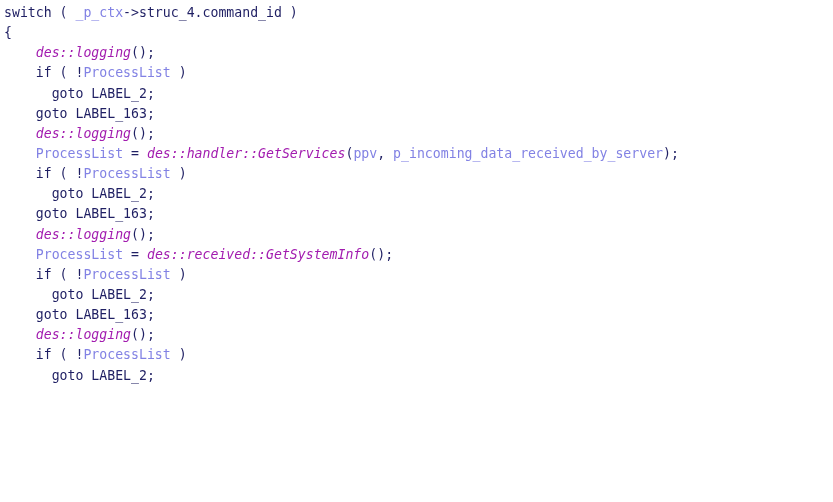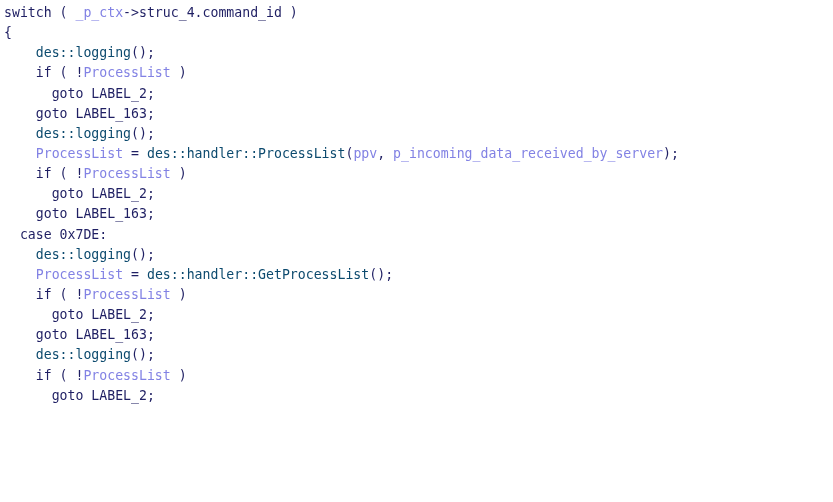--- a/index.html
+++ b/index.html
@@ -29,47 +29,47 @@
     letter-spacing: 0px;
     color: #202060;
   }
   
   .tok-punc,
   .tok-kw,
   .tok-num {
     color: #1f1f63;
   }
   .tok-fn {
-    color: #0c4a6e;
+    color: #a21caf;
+    font-style: italic;
   }
   .tok-var {
     color: #8282e4;
   }
   .tok-lbl {
     color: #1f1f63;
     text-align: center;
   }
 </style>
 </head>
 <body>
 
 <div id="code-view">
     <div class="code-line"><span class="tok-kw">switch ( </span><span class="tok-var">_p_ctx</span><span class="tok-punc">-&gt;struc_4.command_id )</span></div>
     <div class="code-line"><span class="tok-punc">{</span></div>
     <div class="code-line"><span>    </span><span class="tok-fn">des::logging</span><span class="tok-punc">();</span></div>
     <div class="code-line"><span>    </span><span class="tok-kw">if ( !</span><span class="tok-var">ProcessList</span><span class="tok-punc"> )</span></div>
     <div class="code-line"><span>      </span><span class="tok-kw">goto </span><span class="tok-lbl">LABEL_2;</span></div>
     <div class="code-line"><span>    </span><span class="tok-kw">goto </span><span class="tok-lbl">LABEL_163;</span></div>
     <div class="code-line"><span>    </span><span class="tok-fn">des::logging</span><span class="tok-punc">();</span></div>
-    <div class="code-line"><span>    </span><span class="tok-var">ProcessList</span><span class="tok-punc"> = </span><span class="tok-fn">des::handler::ProcessList</span><span class="tok-punc">(</span><span class="tok-var">ppv</span><span class="tok-punc">, </span><span class="tok-var">p_incoming_data_received_by_server</span><span class="tok-punc">);</span></div>
+    <div class="code-line"><span>    </span><span class="tok-var">ProcessList</span><span class="tok-punc"> = </span><span class="tok-fn">des::handler::GetServices</span><span class="tok-punc">(</span><span class="tok-var">ppv</span><span class="tok-punc">, </span><span class="tok-var">p_incoming_data_received_by_server</span><span class="tok-punc">);</span></div>
     <div class="code-line"><span>    </span><span class="tok-kw">if ( !</span><span class="tok-var">ProcessList</span><span class="tok-punc"> )</span></div>
     <div class="code-line"><span>      </span><span class="tok-kw">goto </span><span class="tok-lbl">LABEL_2;</span></div>
     <div class="code-line"><span>    </span><span class="tok-kw">goto </span><span class="tok-lbl">LABEL_163;</span></div>
-    <div class="code-line"><span>  </span><span class="tok-kw">case </span><span class="tok-num">0x7DE:</span></div>
     <div class="code-line"><span>    </span><span class="tok-fn">des::logging</span><span class="tok-punc">();</span></div>
-    <div class="code-line"><span>    </span><span class="tok-var">ProcessList</span><span class="tok-punc"> = </span><span class="tok-fn">des::handler::GetProcessList</span><span class="tok-punc">();</span></div>
+    <div class="code-line"><span>    </span><span class="tok-var">ProcessList</span><span class="tok-punc"> = </span><span class="tok-fn">des::received::GetSystemInfo</span><span class="tok-punc">();</span></div>
     <div class="code-line"><span>    </span><span class="tok-kw">if ( !</span><span class="tok-var">ProcessList</span><span class="tok-punc"> )</span></div>
     <div class="code-line"><span>      </span><span class="tok-kw">goto </span><span class="tok-lbl">LABEL_2;</span></div>
     <div class="code-line"><span>    </span><span class="tok-kw">goto </span><span class="tok-lbl">LABEL_163;</span></div>
     <div class="code-line"><span>    </span><span class="tok-fn">des::logging</span><span class="tok-punc">();</span></div>
     <div class="code-line"><span>    </span><span class="tok-kw">if ( !</span><span class="tok-var">ProcessList</span><span class="tok-punc"> )</span></div>
     <div class="code-line"><span>      </span><span class="tok-kw">goto </span><span class="tok-lbl">LABEL_2;</span></div>
   </div>
 
 </body></html>

